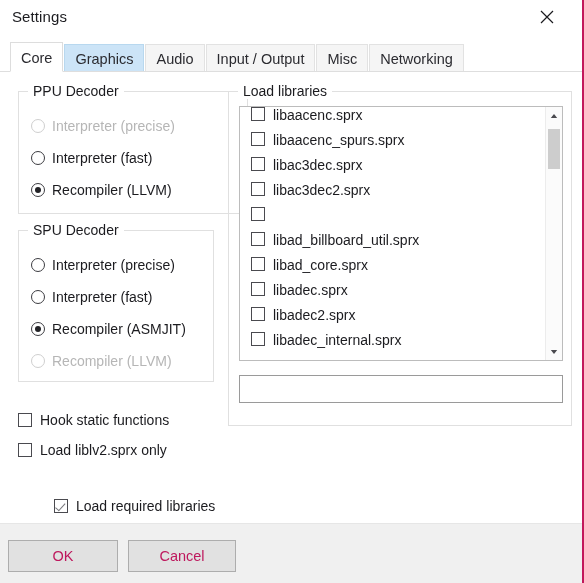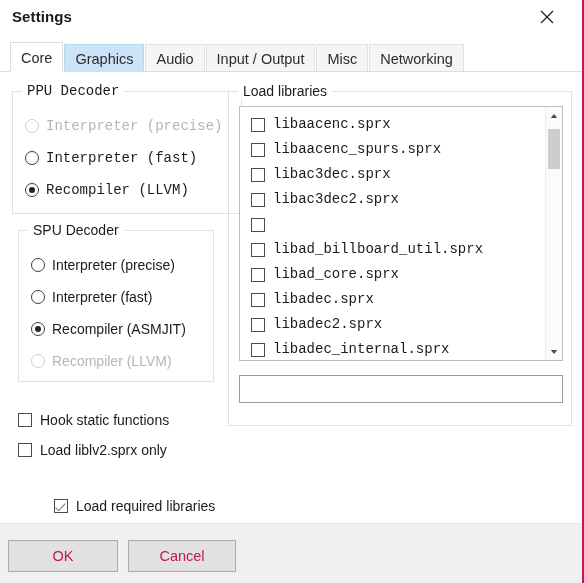--- a/index.html
+++ b/index.html
@@ -25,21 +25,20 @@
     border-right: 2px solid #c2185b;
     overflow: hidden;
   }
 
   
   .titlebar {
     position: absolute;
     left: 0; top: 0;
     width: 572px; height: 36px;
     background: #ffffff;
-    font-weight: bold;
   }
   .titlebar-text {
     position: absolute;
     left: 12px; top: 8px;
     font-size: 15px;
     color: #1b1b1f;
     letter-spacing: 0.1px;
     white-space: nowrap;
   }
   .close-btn {
@@ -120,21 +119,21 @@
     position: absolute;
     top: -9px;
     left: 9px;
     background: #ffffff;
     padding: 0 5px;
     font-size: 14px;
     color: #1b1b1f;
     white-space: nowrap;
   }
 
-  #gb-ppu { left: 12px; top: 19px; width: 230px; height: 123px; font-family: Liberation Mono, monospace; }
+  #gb-ppu { left: 18px; top: 19px; width: 230px; height: 123px; }
   #gb-spu { left: 18px; top: 158px; width: 196px; height: 152px; }
   #gb-libs { left: 228px; top: 19px; width: 344px; height: 335px; }
 
   
   .radio-row {
     position: absolute;
     left: 12px;
     display: flex;
     align-items: center;
     height: 20px;
@@ -178,26 +177,25 @@
   }
   .list-scrollarea {
     position: absolute;
     left: 0; top: 0;
     right: 17px; bottom: 0;
     overflow: hidden;
   }
   .list-item {
     height: 25px;
     display: flex;
-    align-items: flex-end;
+    align-items: flex-start;
     padding-left: 11px;
     box-sizing: border-box;
     white-space: nowrap;
     cursor: default;
-    font-family: Liberation Mono, monospace;
   }
   .list-item .cb-label { font-size: 14px; color: #1b1b1f; }
 
   
   .cbox {
     width: 14px; height: 14px;
     border: 1.5px solid #4a4a4f;
     background: #ffffff;
     box-sizing: border-box;
     margin-right: 8px;

